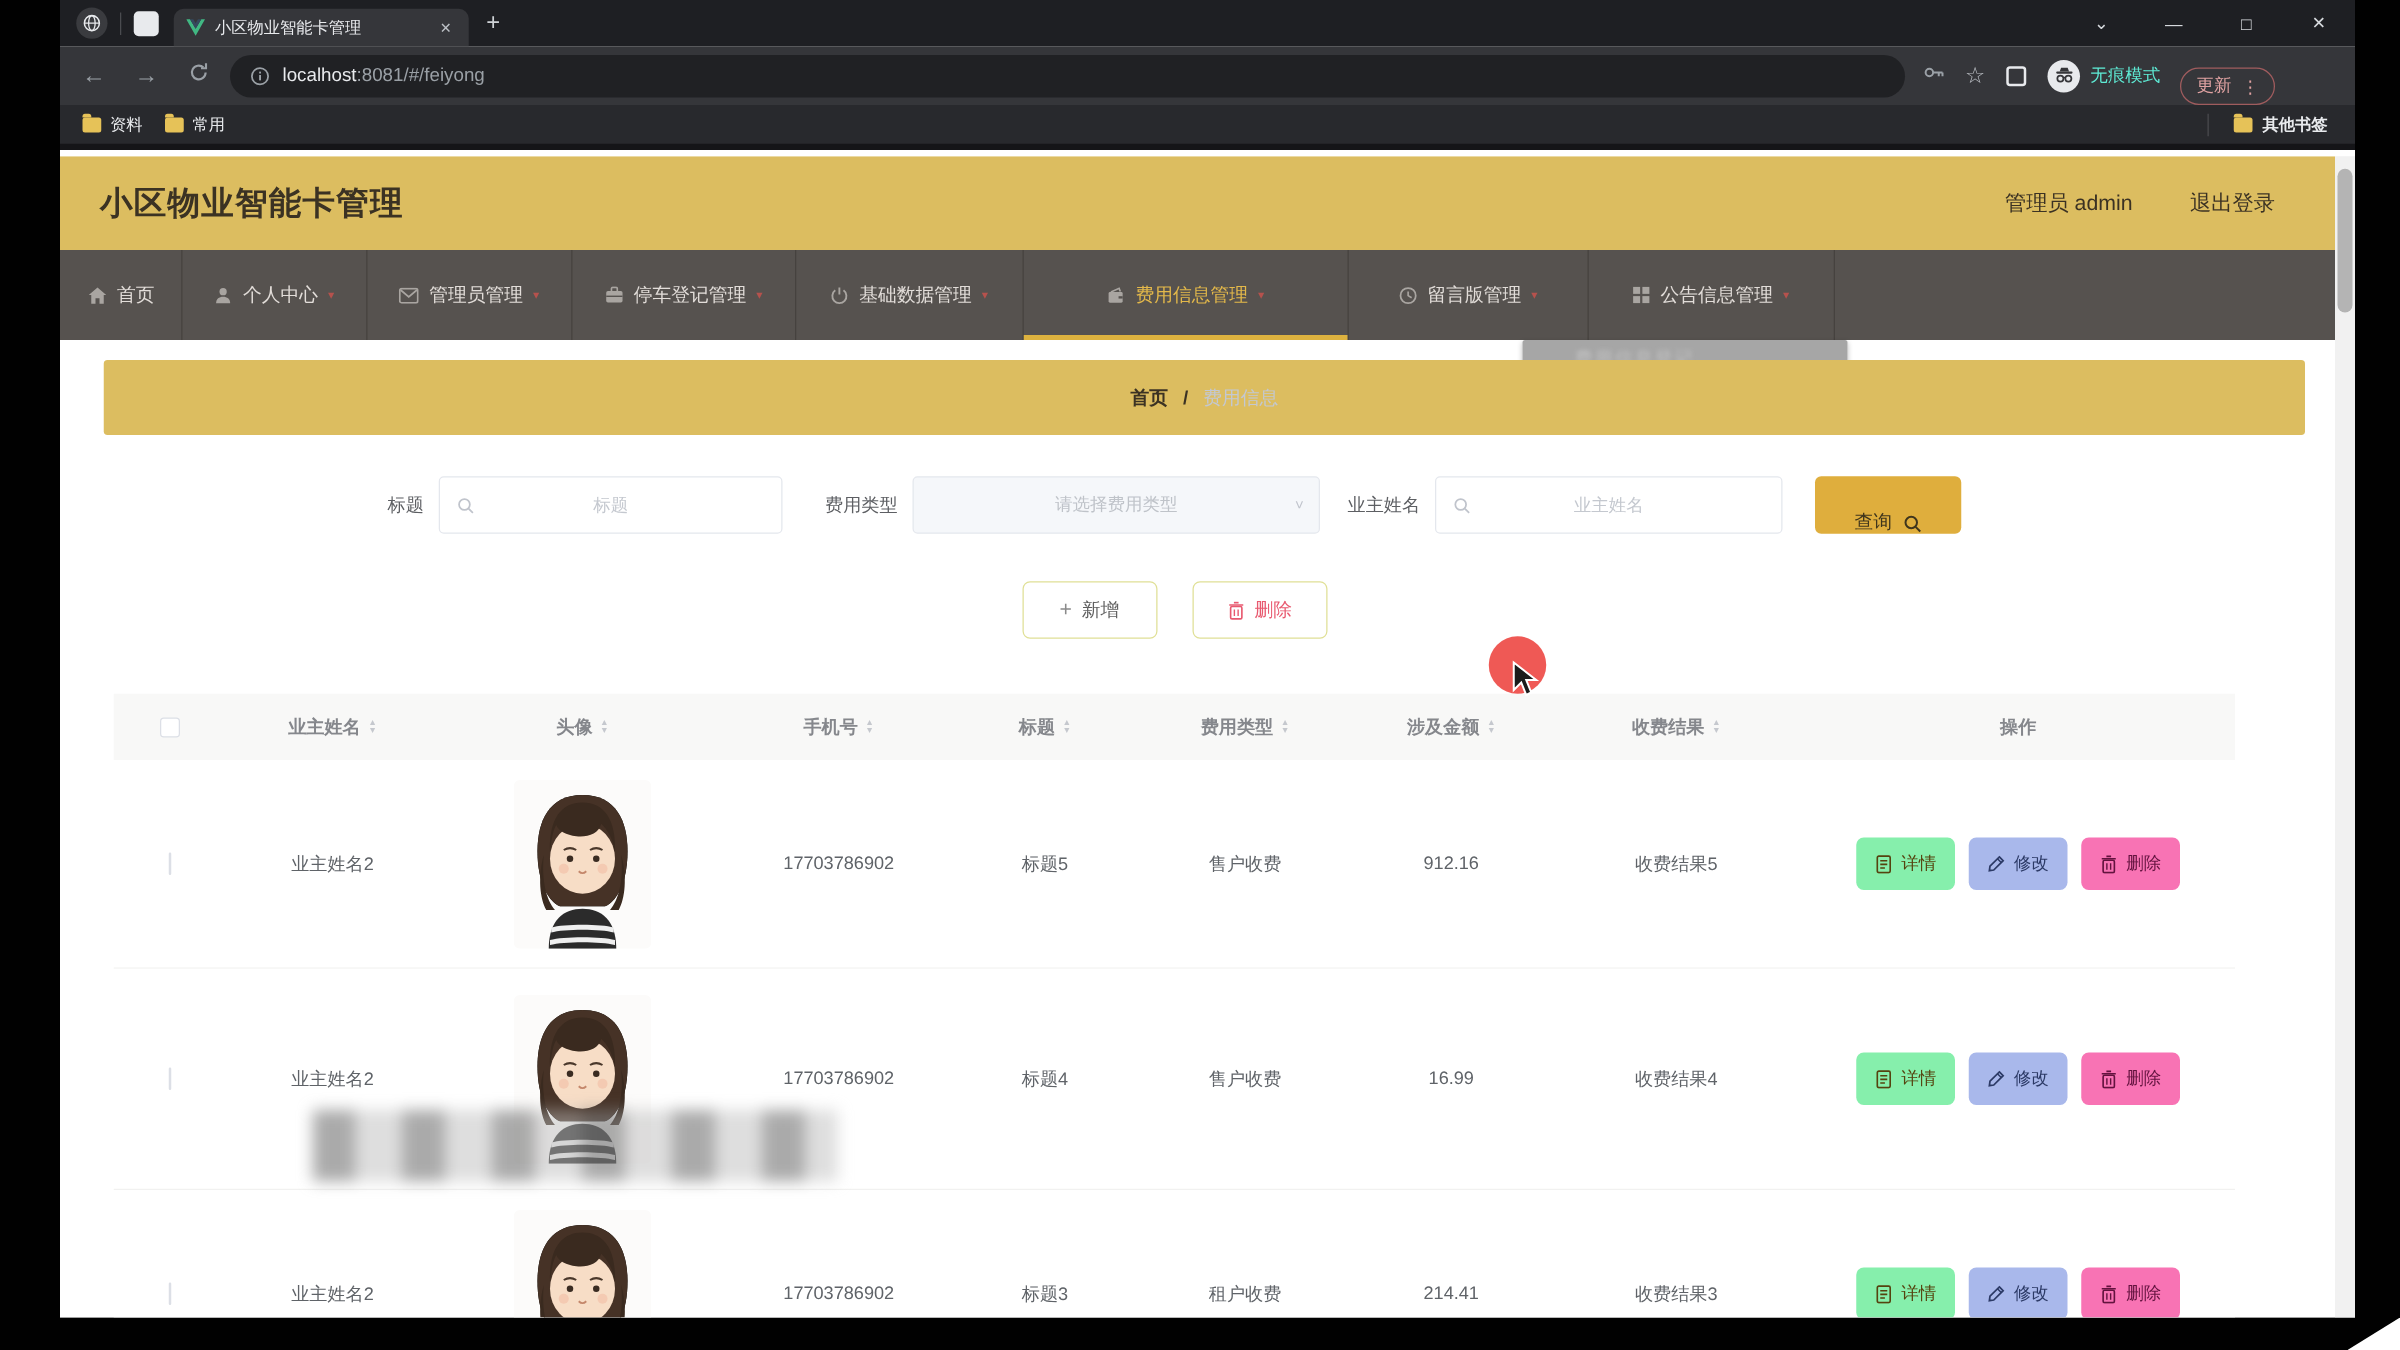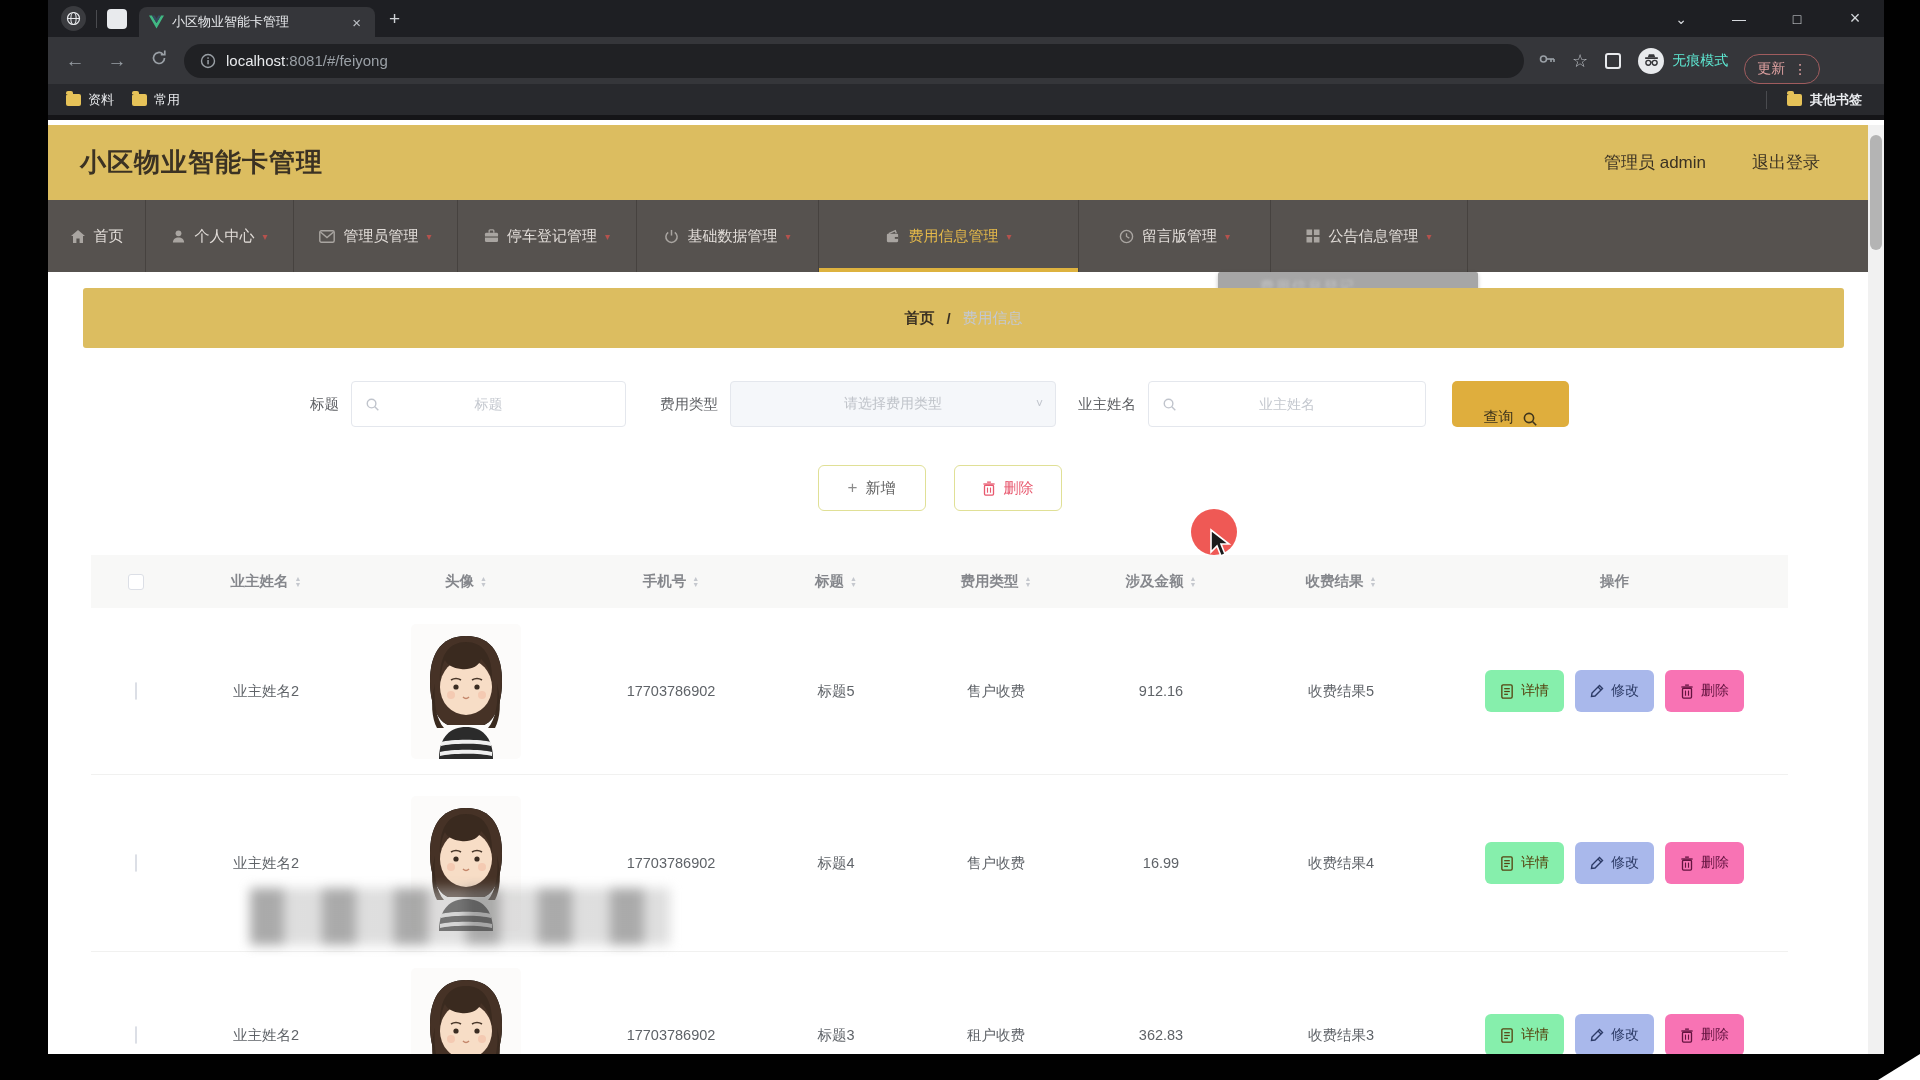--- a/index.html
+++ b/index.html
@@ -585,21 +585,21 @@
                     <path d="M30 118 C40 115 70 115 80 118 L80 122 C70 119 40 119 30 122 Z" fill="#efefef"></path>
                     <path d="M29 128 C40 125 70 125 81 128 L81 132 C70 129 40 129 29 132 Z" fill="#efefef"></path>
                     <path d="M24 60 C22 80 26 96 33 104 L26 104 C21 95 19 78 24 60 Z" fill="#3a2a1f"></path>
                     <path d="M86 60 C88 80 84 96 77 104 L84 104 C89 95 91 78 86 60 Z" fill="#3a2a1f"></path>
                   </svg>
                 </span>
               </div>
             <div class="td">17703786902</div>
             <div class="td">标题3</div>
             <div class="td">租户收费</div>
-            <div class="td">362.83</div>
+            <div class="td">214.41</div>
             <div class="td">收费结果3</div>
             <div class="td actions">
               <button class="act-btn act-detail">
                 <span style="display:flex">
                     <svg width="14" height="15" viewBox="0 0 14 16">
                       <rect x="1.5" y="1" width="11" height="14" rx="1.3" fill="none" stroke="currentColor" stroke-width="1.4"></rect>
                       <line x1="4" y1="5" x2="10" y2="5" stroke="currentColor" stroke-width="1.3"></line>
                       <line x1="4" y1="8" x2="10" y2="8" stroke="currentColor" stroke-width="1.3"></line>
                       <line x1="4" y1="11" x2="8" y2="11" stroke="currentColor" stroke-width="1.3"></line>
                     </svg>

